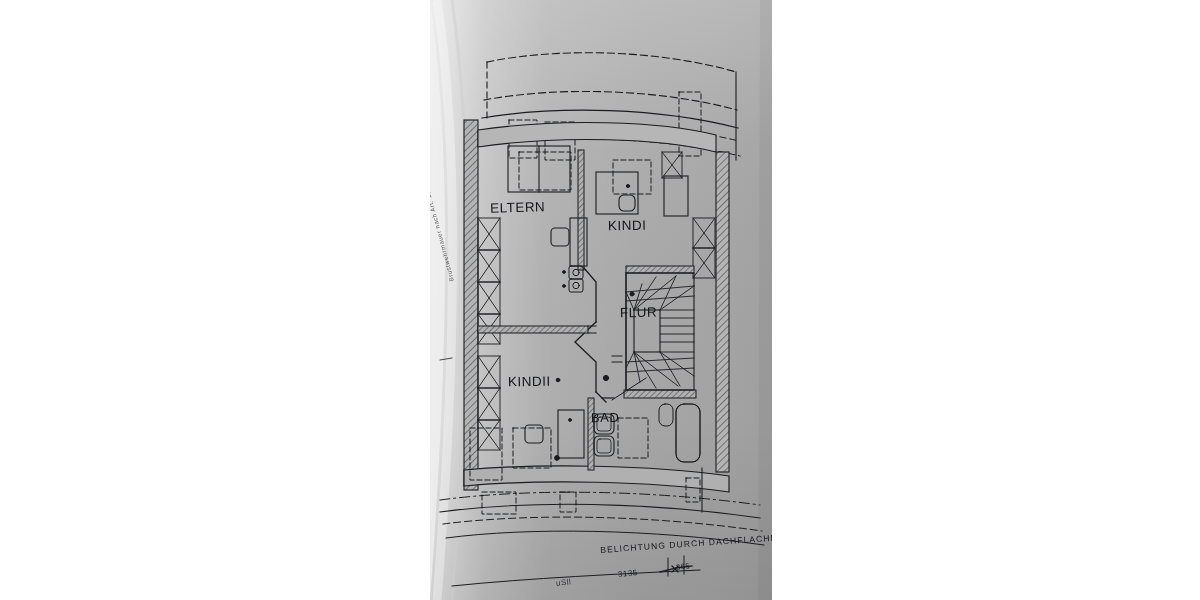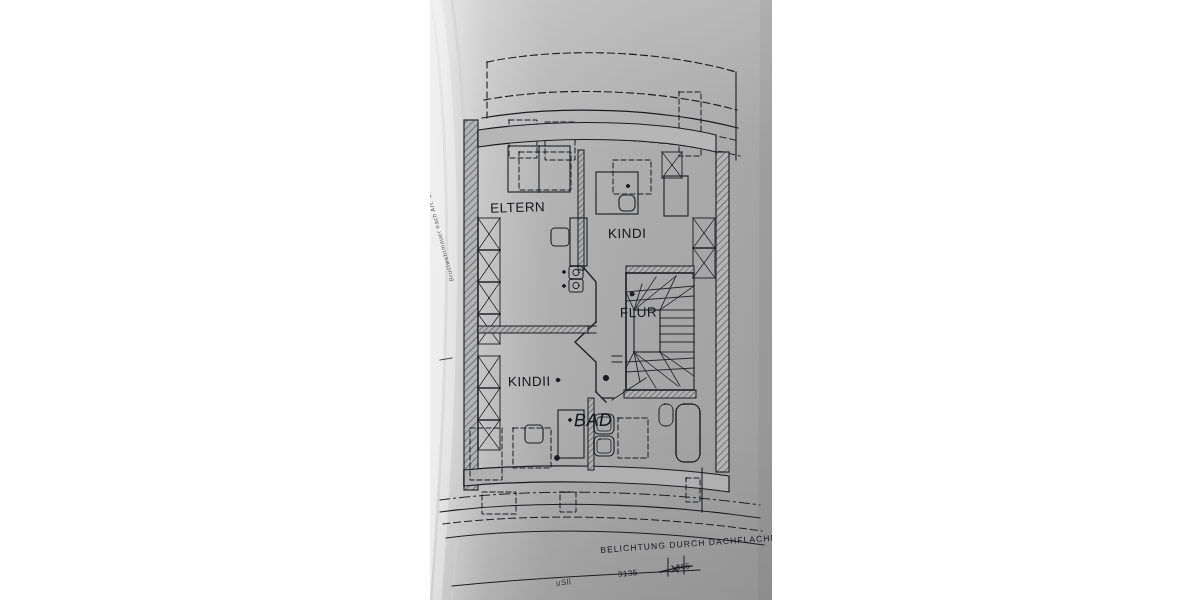--- a/index.html
+++ b/index.html
@@ -273,27 +273,27 @@
         </g>
       </g>
     </g>
   </svg>
 
   <div id="lb-left" class="letterbox"></div>
   <div id="lb-right" class="letterbox"></div>
 
   <div class="lbl room-lbl" style="left:490px;top:200px;transform:rotate(-1.5deg);">ELTERN</div>
 
-  <div class="lbl room-lbl" style="left:608px;top:226px;transform:rotate(-1deg);">KINDI</div>
+  <div class="lbl room-lbl" style="left:608px;top:218px;transform:rotate(-1deg);">KINDI</div>
 
   <div class="lbl room-lbl" style="left:620px;top:305px;transform:rotate(-1deg);">FLUR</div>
 
   <div class="lbl room-lbl" style="left:508px;top:374px;transform:rotate(-1deg);">KINDII</div>
 
-  <div class="lbl room-lbl" style="left:574px;top:410px;transform:rotate(-1deg);font-size:18px;font-style:italic;">BAD</div>
+  <div class="lbl room-lbl" style="left:591px;top:410px;transform:rotate(-1deg);font-size:13px;">BAD</div>
 
   <div class="lbl note-lbl" style="left:600px;top:538px;transform:rotate(-4deg);">BELICHTUNG DURCH DACHFLACHENFE</div>
 
   <div class="lbl dim-lbl" style="left:618px;top:569px;transform:rotate(-6deg);">3135</div>
 
   <div class="lbl dim-lbl" style="left:676px;top:562px;transform:rotate(-8deg);font-size:7.5px;">365</div>
 
   <div class="lbl tiny-lbl" style="left:449px;top:282px;transform:rotate(-105deg);transform-origin:left top;opacity:.72;">Brustwehrmauer nach Art. 25 BayBO n. 1,10 m hoch</div>
 
   <div class="lbl dim-lbl" style="left:556px;top:578px;transform:rotate(-6deg);opacity:.8;">uSll</div>

